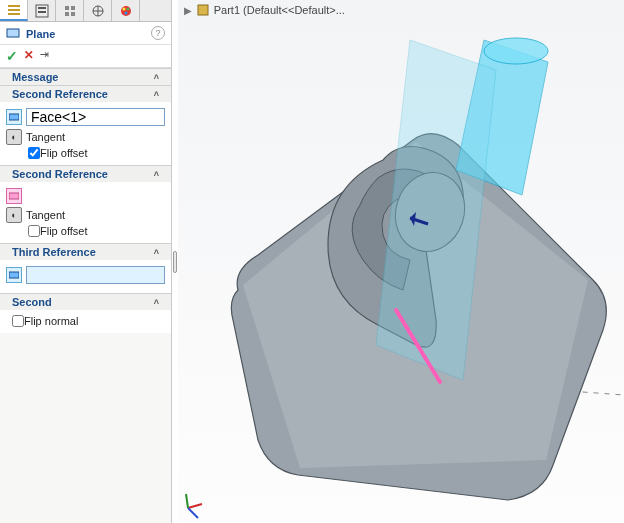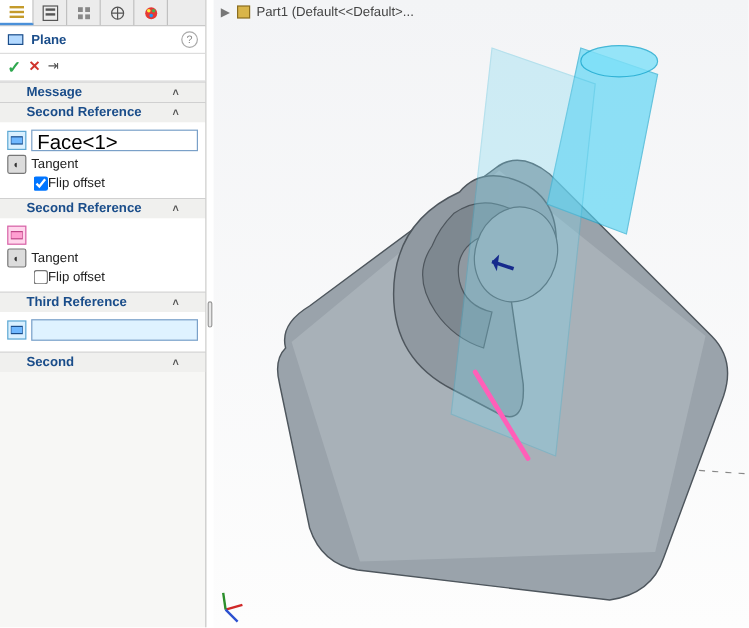--- a/index.html
+++ b/index.html
@@ -69,21 +69,21 @@
   .action-row .ok { color: #2fa84f; font-weight: bold; font-size: 14px; }
   .action-row .cancel { color: #d0342c; font-weight: bold; font-size: 12px; }
   .action-row .pin { color: #555; font-size: 11px; }
   .group {
     border-top: 1px solid #d0d0d0;
   }
   .group-header {
     display: flex;
     align-items: center;
     justify-content: space-between;
-    padding: 2px 22px;
+    padding: 2px 12px;
     background: #f0f0ee;
     font-weight: 600;
     cursor: pointer;
     color: #1a4d8a;
   }
   .chev { color: #555; font-size: 9px; }
   .group-body {
     padding: 3px 6px 6px 6px;
     background: #fff;
   }
@@ -104,21 +104,21 @@
     border: 1px solid #999;
     background: #f0f0f0;
     display: flex; align-items:center; justify-content:center;
   }
   .plane-sw { background:#d9f0ff; border-color:#5fa8d3; }
   .ref-input {
     flex: 1;
     height: 18px;
     border: 1px solid #7aa0c8;
     padding: 0 4px;
-    font-size: 17px;
+    font-size: 14px;
     color: #000;
   }
   .ref-input.light { background:#dff2ff; }
   .tangent-row { display:flex; align-items:center; gap:4px; margin:3px 0 2px 0; }
   .tangent-icon {
     width:16px;height:16px;border:1px solid #777;background:#dcdcdc;border-radius:2px;
     display:flex;align-items:center;justify-content:center;font-size:9px;color:#333;
   }
   .check-row { display:flex; align-items:center; gap:0; margin-left:22px; margin-top:2px; }
   .check-row input { width:12px;height:12px; }
@@ -278,20 +278,26 @@
         </span>
         <div class="ref-input light"></div>
       </div>
     </div>
   </div>
 
   <div class="group">
     <div class="group-header">
       <span>Second</span>
       <span class="chev">˄</span>
+    </div>
+    <div class="group-body">
+      <div class="check-row" style="margin-left:6px">
+        <input type="checkbox" style="">
+        <span>Flip normal</span>
+      </div>
     </div>
   </div>
 
 </div>
 
 <div class="splitter">
   <div class="grip"></div>
 </div>
 
 <div class="viewport">

